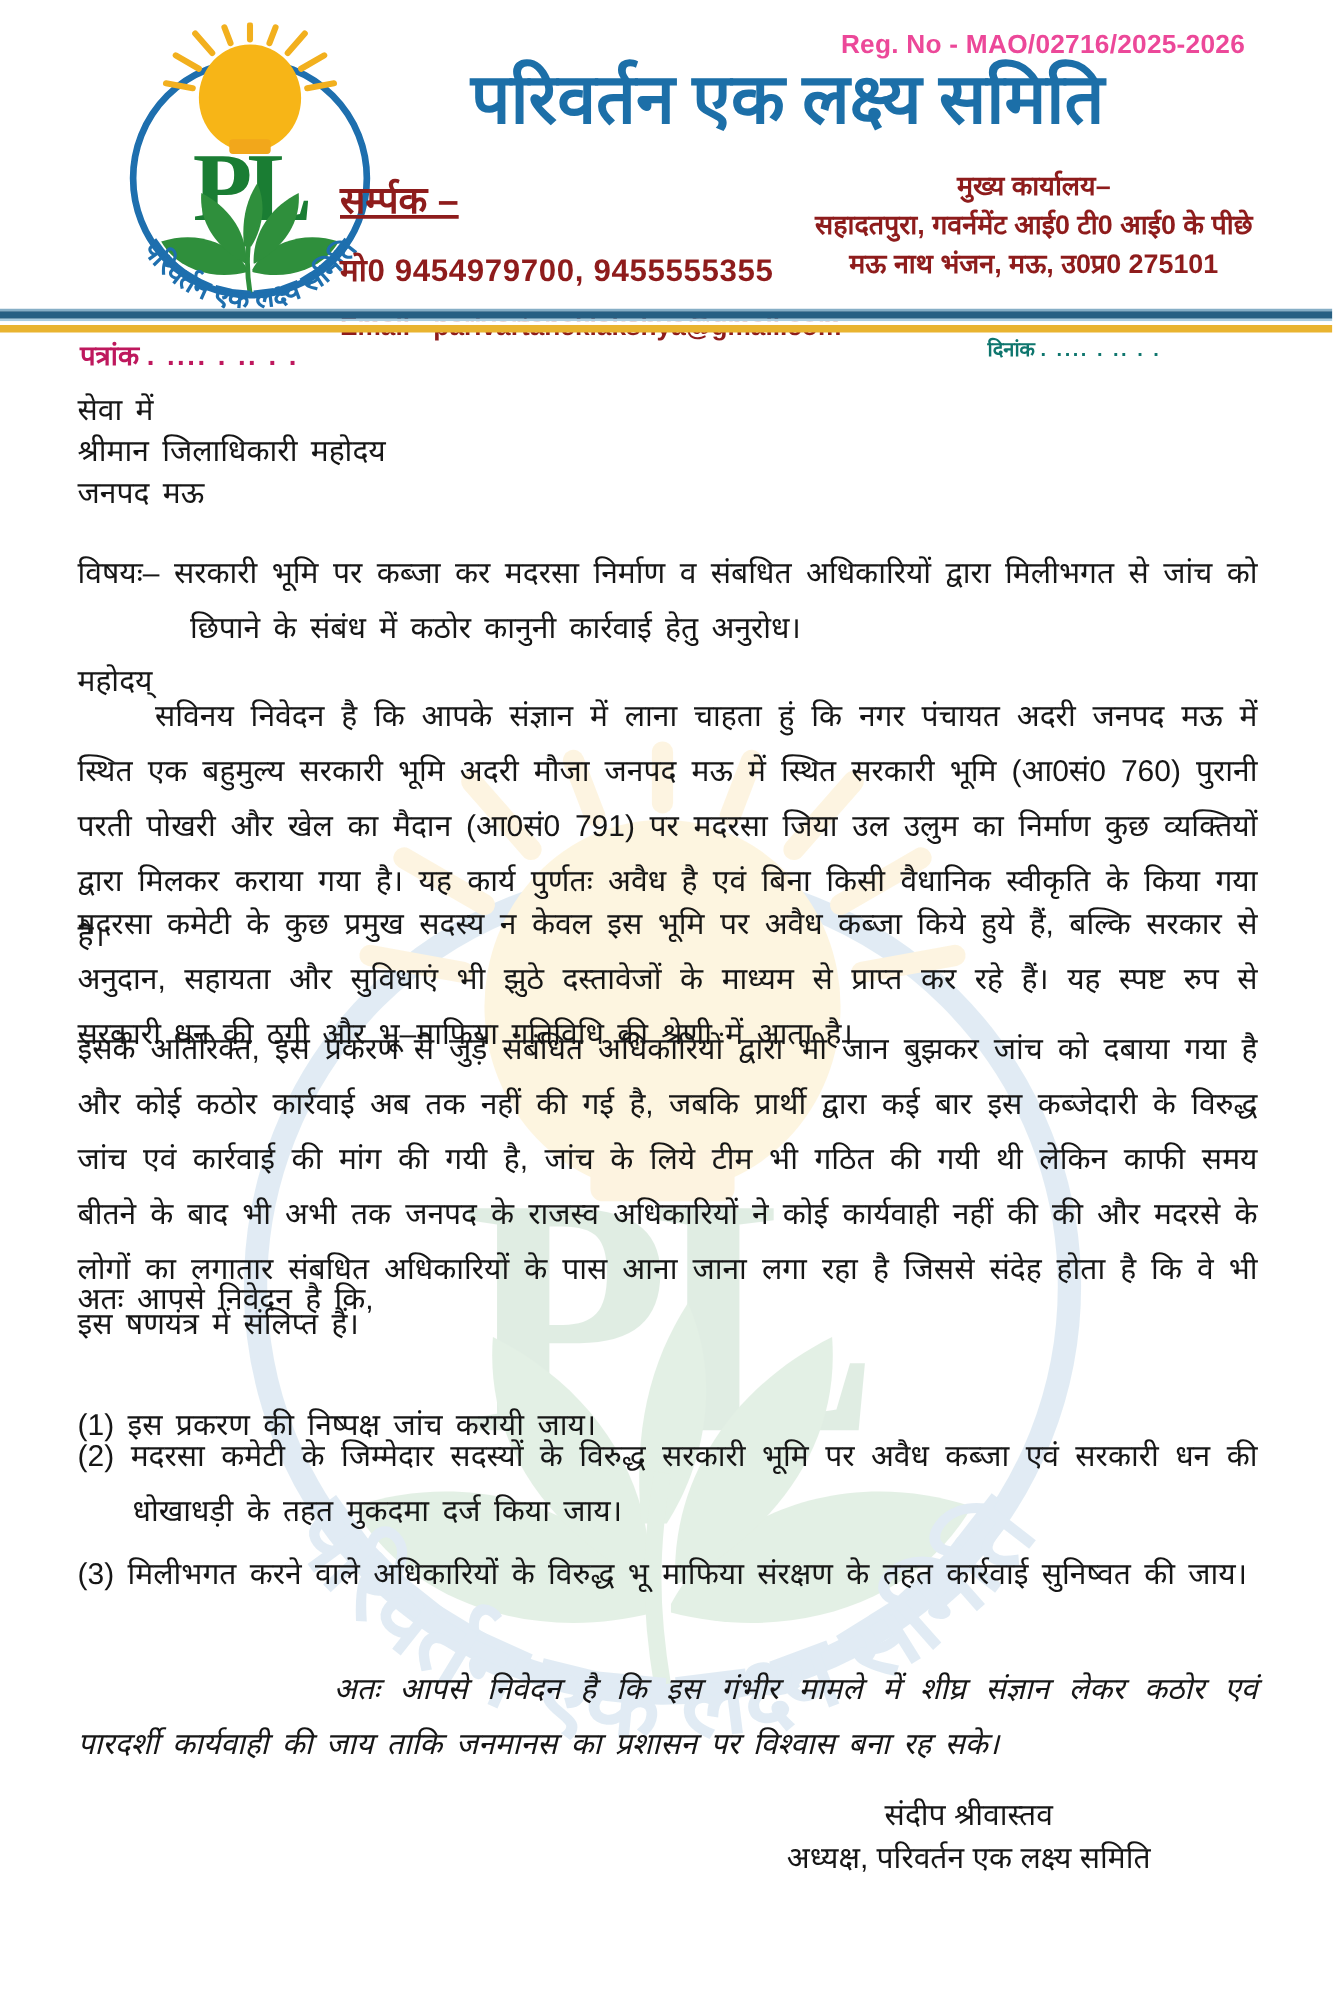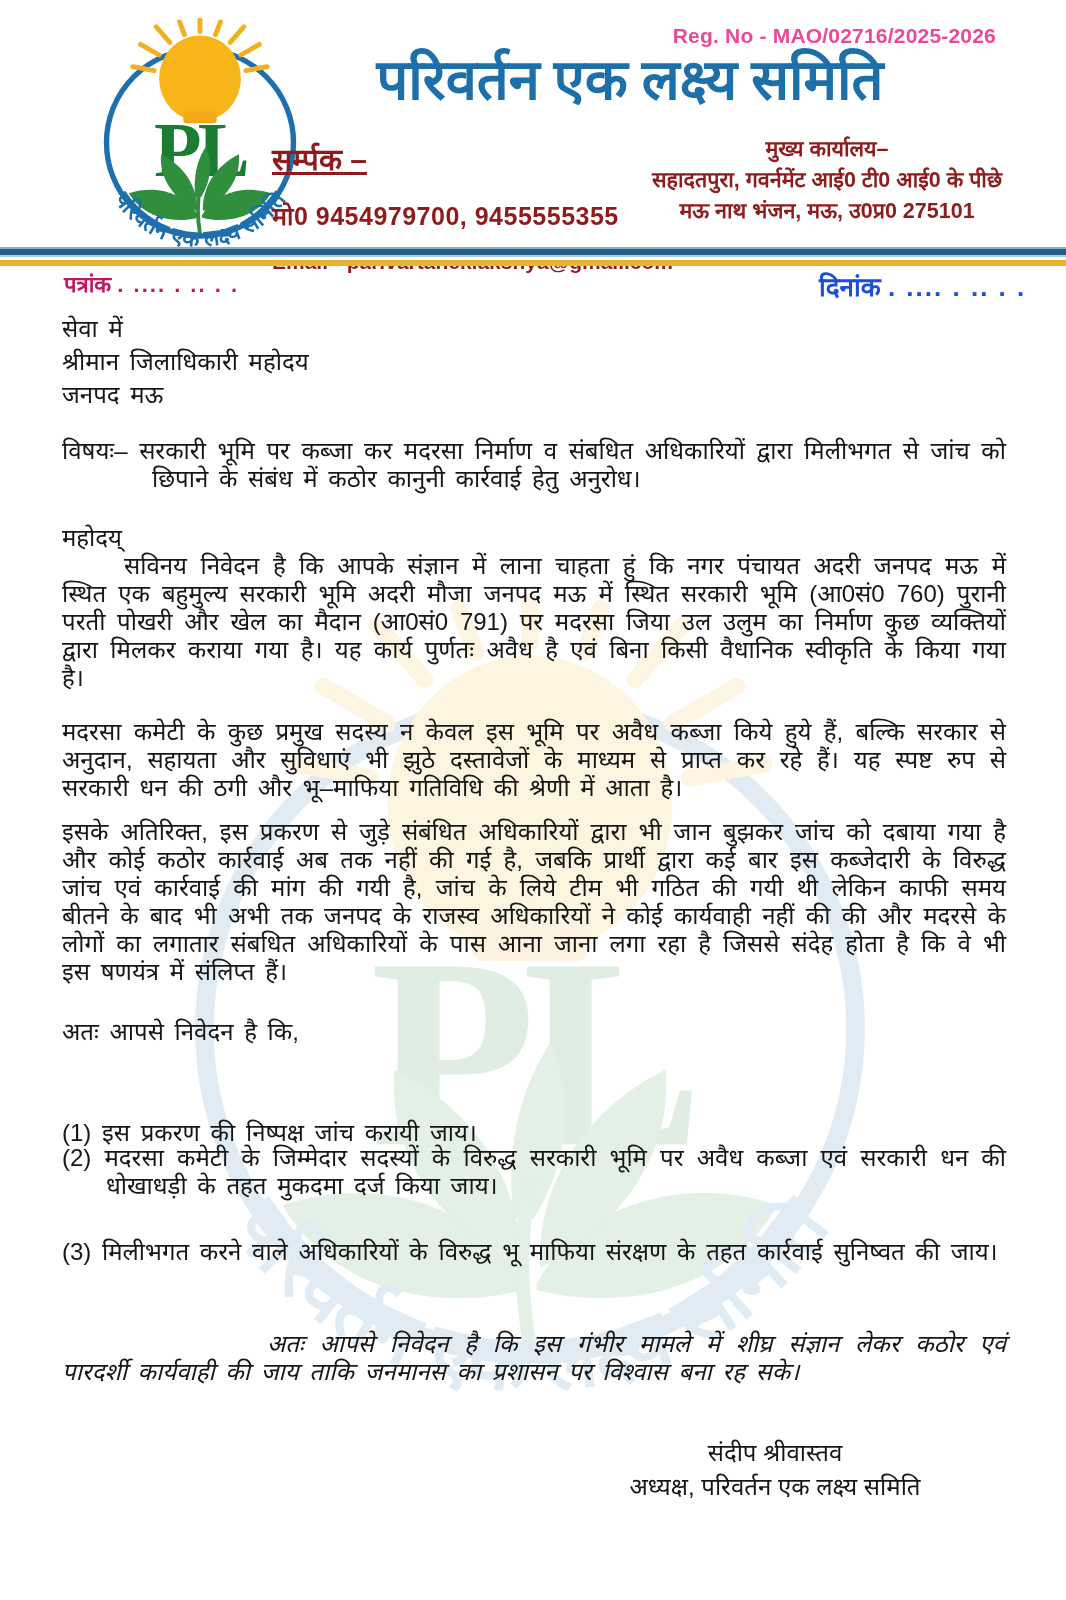--- a/index.html
+++ b/index.html
@@ -36,23 +36,23 @@
   .divider { position:absolute; left:0; top:247px; width:1066px; }
   .divider .s1 { height:2px; background:#86aec6; }
   .divider .s2 { height:6px; background:#265f83; }
   .divider .s3 { height:2px; background:#aacde0; }
   .divider .s4 { height:3px; background:#ffffff; }
   .divider .s5 { height:6px; background:#e9b430; }
   
   .watermark { position:absolute; left:140px; top:590px; width:780px; height:810px; opacity:.13; pointer-events:none; }
   .watermark svg { width:100%; height:100%; }
   
-  .tblock { position:absolute; left:62px; width:944px; font-size:24px; line-height:28px; word-spacing:4px; }
+  .tblock { position:absolute; left:62px; width:944px; font-size:24px; line-height:44px; word-spacing:4px; }
   .meta-left  { position:absolute; left:64px;  top:268px; color:#be185d; font-weight:bold; font-size:22px; }
-  .meta-right { position:absolute; left:790px; top:268px; color:#1d4ed8; font-weight:bold; font-size:26px;margin-left:29px; }
+  .meta-right { position:absolute; left:790px; top:268px; color:#0f766e; font-weight:bold; font-size:16px; }
   .meta-dots { font-weight:bold; letter-spacing:2px; }
   .recipient { top:312px; line-height:33px; }
   .subject { top:437px; text-align:justify; padding-left:90px; text-indent:-90px; }
   .subject .subject-label { font-weight:normal; }
   .salutation { top:524px; }
   .para { text-align:justify; }
   .p1 { top:552px; text-indent:62px; }
   .p2 { top:718px; }
   .p3 { top:818px; }
   .request-intro { top:1018px; }

